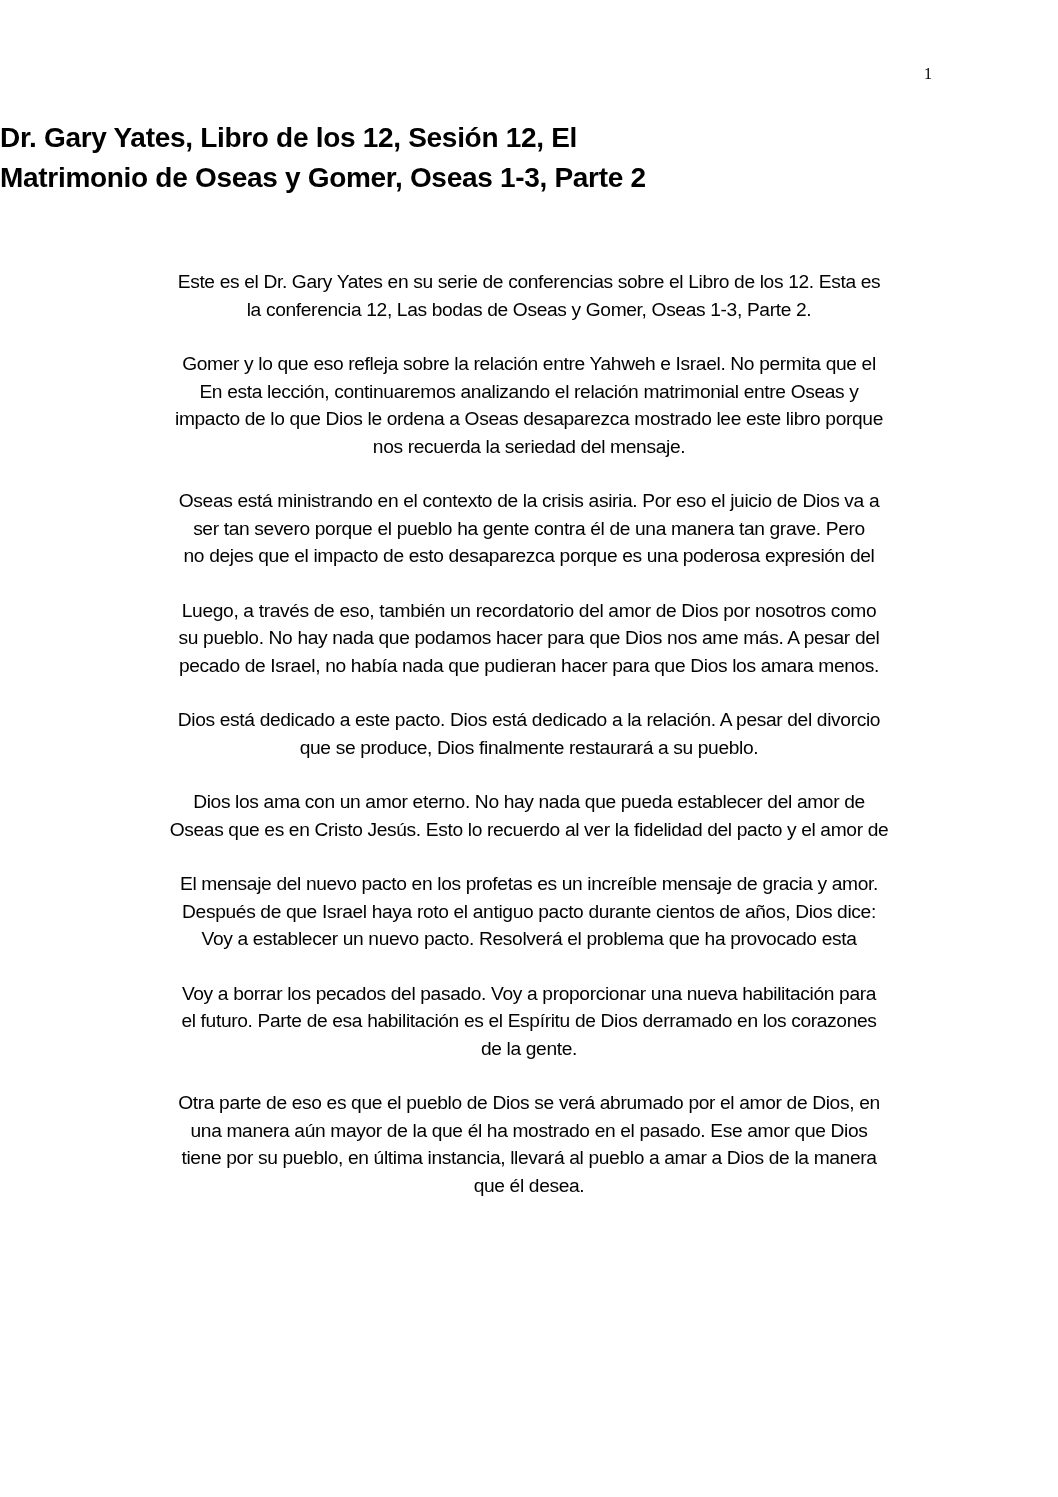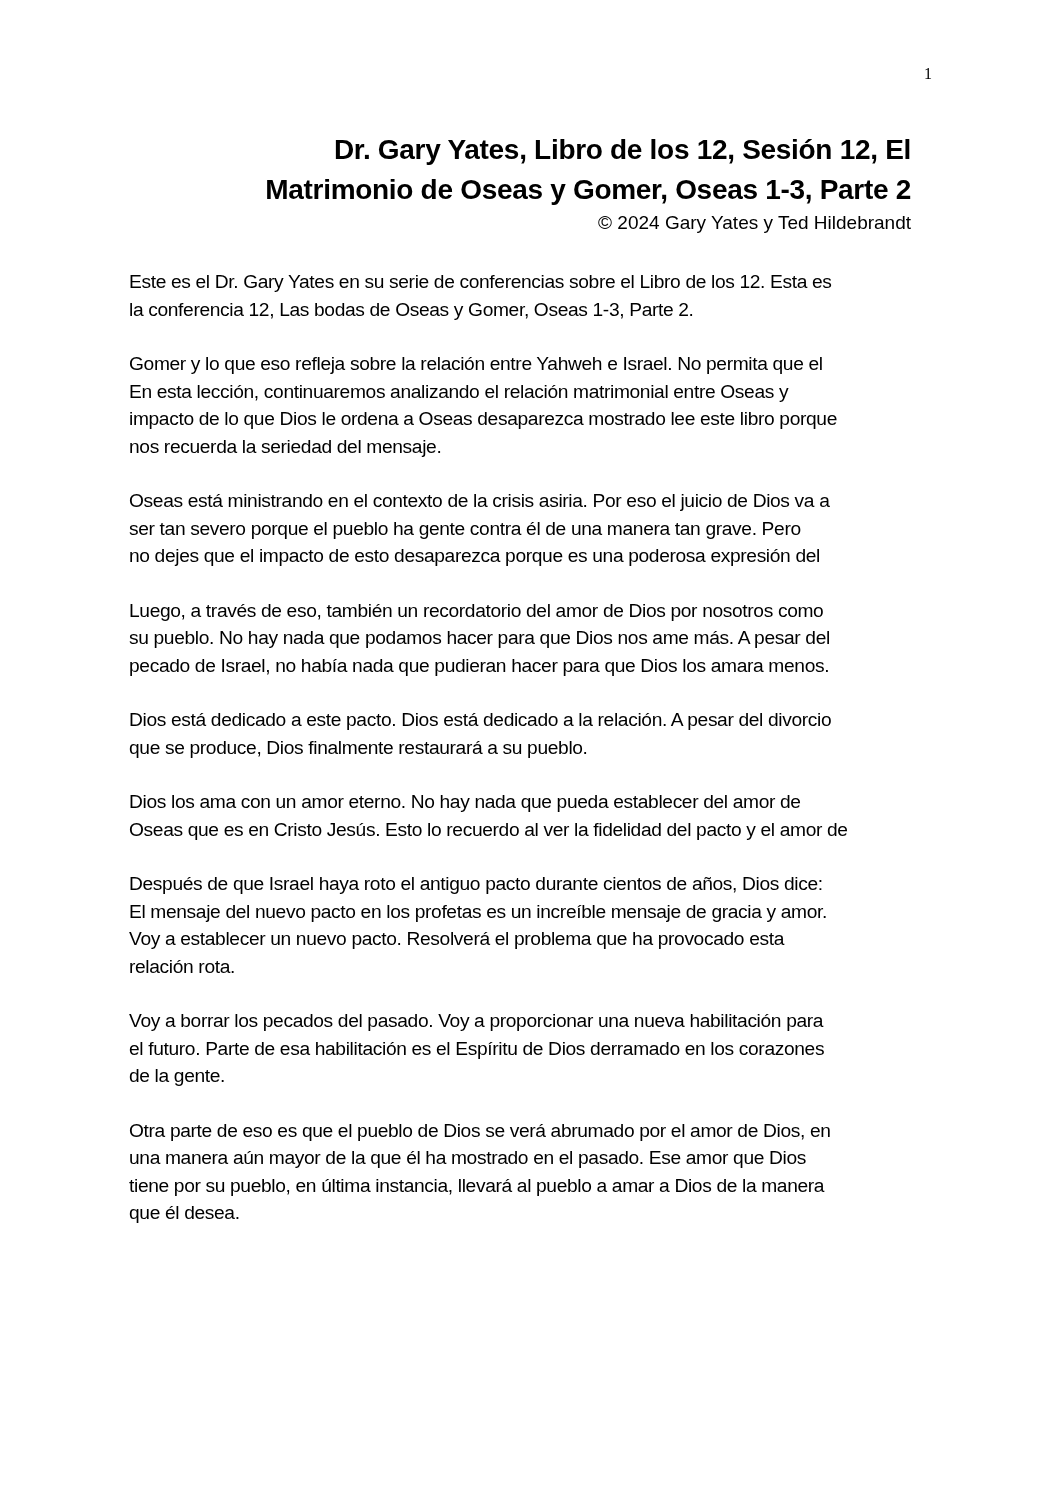--- a/index.html
+++ b/index.html
@@ -18,24 +18,24 @@
     .page-number {
       position: absolute;
       top: 64px;
       right: 126px;
       font-family: "Liberation Serif", "DejaVu Serif", serif;
       font-size: 16px;
       line-height: 20px;
     }
     .title-block {
       position: absolute;
-      top: 130px;
+      top: 118px;
       left: 0;
       width: 911px;
-      text-align: right;
+      text-align: left;
     }
     .title-line {
       display: block;
       font-family: "Liberation Sans", "DejaVu Sans", sans-serif;
       font-weight: bold;
       font-size: 28px;
       line-height: 40px;
       letter-spacing: -0.3px;
     }
     .copyright {
@@ -52,31 +52,31 @@
     }
     .paragraph {
       margin: 0 0 27px 0;
     }
     .line {
       display: block;
       font-size: 19.2px;
       line-height: 27.5px;
       white-space: nowrap;
       letter-spacing: -0.35px;
+      text-align: center;
     }
   </style>
 </head>
 <body>
 
 <div class="page-number">1</div>
 
 <div class="title-block">
   <span class="title-line">Dr. Gary Yates, Libro de los 12, Sesión 12, El</span>
   <span class="title-line">Matrimonio de Oseas y Gomer, Oseas 1-3, Parte 2</span>
-  <span class="copyright">© 2024 Gary Yates y Ted Hildebrandt</span>
 </div>
 
 <div class="body-block">
   <p class="paragraph">
     <span class="line">Este es el Dr. Gary Yates en su serie de conferencias sobre el Libro de los 12. Esta es</span>
     <span class="line">la conferencia 12, Las bodas de Oseas y Gomer, Oseas 1-3, Parte 2.</span>
   </p>
   <p class="paragraph">
     <span class="line">Gomer y lo que eso refleja sobre la relación entre Yahweh e Israel. No permita que el</span>
     <span class="line">En esta lección, continuaremos analizando el relación matrimonial entre Oseas y</span>
@@ -95,24 +95,23 @@
   </p>
   <p class="paragraph">
     <span class="line">Dios está dedicado a este pacto. Dios está dedicado a la relación. A pesar del divorcio</span>
     <span class="line">que se produce, Dios finalmente restaurará a su pueblo.</span>
   </p>
   <p class="paragraph">
     <span class="line">Dios los ama con un amor eterno. No hay nada que pueda establecer del amor de</span>
     <span class="line">Oseas que es en Cristo Jesús. Esto lo recuerdo al ver la fidelidad del pacto y el amor de</span>
   </p>
   <p class="paragraph">
+    <span class="line">El mensaje del nuevo pacto en los profetas es un increíble mensaje de gracia y amor.</span>
     <span class="line">Después de que Israel haya roto el antiguo pacto durante cientos de años, Dios dice:</span>
-    <span class="line">El mensaje del nuevo pacto en los profetas es un increíble mensaje de gracia y amor.</span>
     <span class="line">Voy a establecer un nuevo pacto. Resolverá el problema que ha provocado esta</span>
-    <span class="line">relación rota.</span>
   </p>
   <p class="paragraph">
     <span class="line">Voy a borrar los pecados del pasado. Voy a proporcionar una nueva habilitación para</span>
     <span class="line">el futuro. Parte de esa habilitación es el Espíritu de Dios derramado en los corazones</span>
     <span class="line">de la gente.</span>
   </p>
   <p class="paragraph">
     <span class="line">Otra parte de eso es que el pueblo de Dios se verá abrumado por el amor de Dios, en</span>
     <span class="line">una manera aún mayor de la que él ha mostrado en el pasado. Ese amor que Dios</span>
     <span class="line">tiene por su pueblo, en última instancia, llevará al pueblo a amar a Dios de la manera</span>

